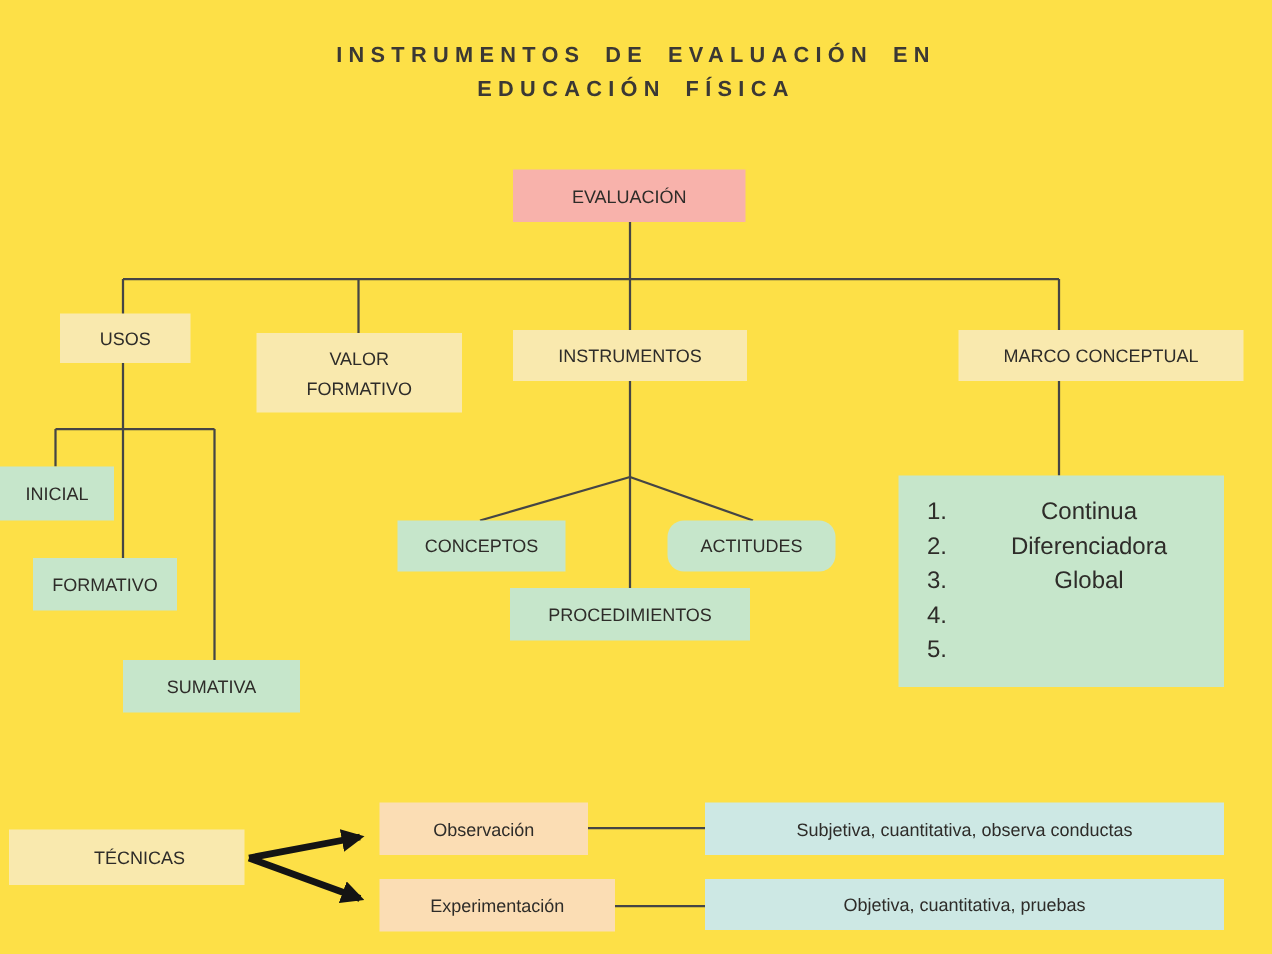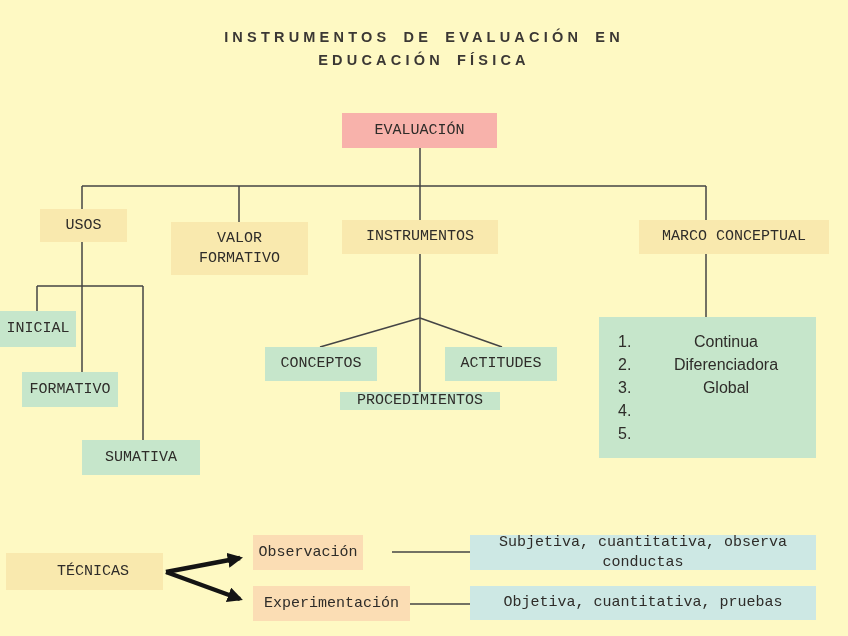--- a/index.html
+++ b/index.html
@@ -2,40 +2,40 @@
 <html><head>
 <meta charset="utf-8">
 <style>
   * { margin:0; padding:0; box-sizing:border-box; }
   html,body { width:848px; height:636px; }
   body { font-family:"Liberation Sans","DejaVu Sans",sans-serif; }
 
   .canvas {
     position:relative;
     width:848px; height:636px;
-    background:#fef9c3;
+    background:#fde047;
     overflow:hidden;
   }
 
   svg.lines {
     position:absolute; left:0; top:0; z-index:1;
   }
 
   .title {
     position:absolute; left:0; top:26px; width:100%;
     text-align:center; z-index:2;
     font-size:14.5px; font-weight:600; letter-spacing:4.2px; word-spacing:5px;
     line-height:23px; color:#3b3834;
   }
 
   .node {
     position:absolute; z-index:2;
     display:flex; align-items:center; justify-content:center;
     text-align:center;
-    font-size:15px; color:#2e2c29; line-height:20px;font-family:Liberation Mono, monospace;
+    font-size:12px; color:#2e2c29; line-height:20px;
   }
   .pink   { background:#f8b2ab; }
   .yellow { background:#f9e9ae; }
   .green  { background:#c6e6cb; }
   .orange { background:#fbddb4; }
   .blue   { background:#cde8e4; }
 
   .list-box {
     position:absolute; z-index:2;
     background:#c6e6cb;
@@ -90,22 +90,22 @@
   <div class="node yellow" style="left:40px; top:209px; width:87px; height:33px;">USOS</div>
   <div class="node yellow" style="left:171px; top:222px; width:137px; height:53px; padding:0 14px;">VALOR FORMATIVO</div>
   <div class="node yellow" style="left:342px; top:220px; width:156px; height:34px;">INSTRUMENTOS</div>
   <div class="node yellow" style="left:611px; top:220px; width:190px; height:34px;margin-left:28px;">MARCO CONCEPTUAL</div>
 
   <div class="node green" style="left:0px; top:311px; width:76px; height:36px;">INICIAL</div>
   <div class="node green" style="left:22px; top:372px; width:96px; height:35px;">FORMATIVO</div>
   <div class="node green" style="left:82px; top:440px; width:118px; height:35px;">SUMATIVA</div>
 
   <div class="node green" style="left:265px; top:347px; width:112px; height:34px;">CONCEPTOS</div>
-  <div class="node green" style="left:445px; top:347px; width:112px; height:34px;">ACTITUDES</div>
-  <div class="node green" style="left:340px; top:392px; width:160px; height:18px;">PROCEDIMIENTOS</div>
+  <div class="node green" style="left:445px; top:347px; width:112px; height:34px;border-radius:11px;">ACTITUDES</div>
+  <div class="node green" style="left:340px; top:392px; width:160px; height:35px;">PROCEDIMIENTOS</div>
 
   <div class="list-box" style="left:599px; top:317px; width:217px; height:141px;">
     <div class="list-row">
       <span class="num">1.</span>
       <span class="label">Continua</span>
     </div>
     <div class="list-row">
       <span class="num">2.</span>
       <span class="label">Diferenciadora</span>
     </div>
@@ -116,19 +116,19 @@
     <div class="list-row">
       <span class="num">4.</span>
     </div>
     <div class="list-row">
       <span class="num">5.</span>
     </div>
   </div>
 
   <div class="node yellow" style="left:6px; top:553px; width:157px; height:37px;padding-left:17px;">TÉCNICAS</div>
 
-  <div class="node orange" style="left:253px; top:535px; width:110px; height:35px;">Observación</div>
+  <div class="node orange" style="left:253px; top:535px; width:139px; height:35px;">Observación</div>
   <div class="node orange" style="left:253px; top:586px; width:157px; height:35px;">Experimentación</div>
 
   <div class="node blue" style="left:470px; top:535px; width:346px; height:35px;">Subjetiva, cuantitativa, observa conductas</div>
   <div class="node blue" style="left:470px; top:586px; width:346px; height:34px;">Objetiva, cuantitativa, pruebas</div>
 
 </div>
 
 </body></html>

